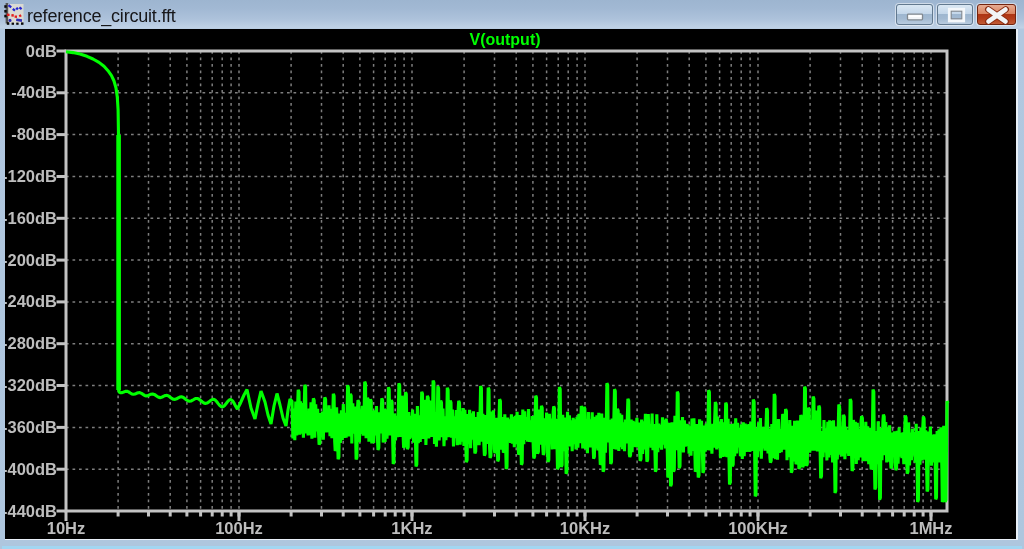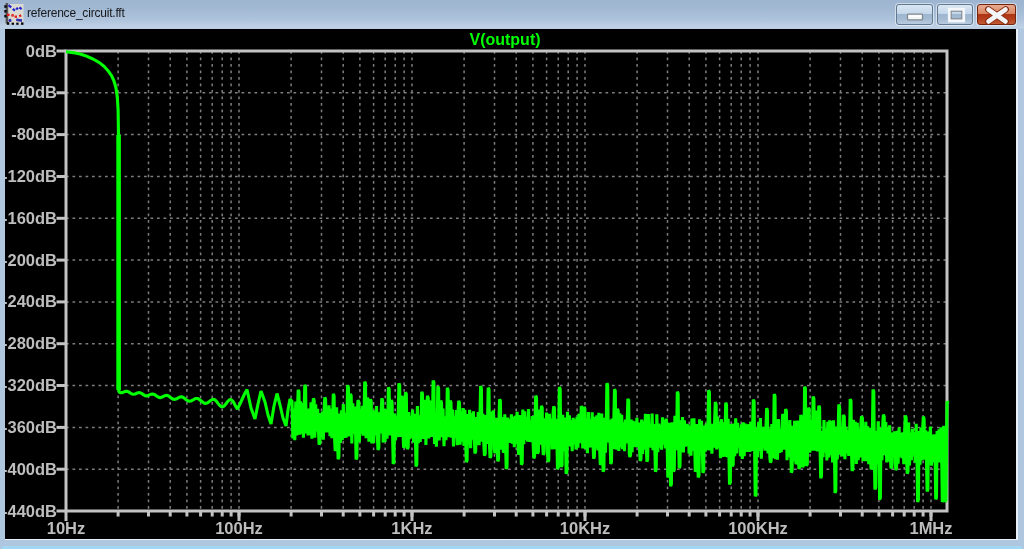--- a/index.html
+++ b/index.html
@@ -1,17 +1,17 @@
 <!DOCTYPE html>
 <html><head><meta charset="utf-8"><style>
 *{margin:0;padding:0;box-sizing:border-box}
 html,body{width:1024px;height:549px;overflow:hidden;background:#aac2dc;font-family:"Liberation Sans",sans-serif}
 #win{position:relative;width:1024px;height:549px;
 background:linear-gradient(180deg,#9db5d0 0px,#a2b9d4 9px,#adc2db 19px,#c0d2e6 28px,#b2c8e0 29px,#aec6de 100%);}
-#title{position:absolute;left:27px;top:5.5px;font-size:12px;color:#17171a;letter-spacing:-0.2px}
+#title{position:absolute;left:27px;top:5.5px;font-size:18px;color:#17171a;letter-spacing:-0.2px}
 #client{position:absolute;left:5px;top:29px;width:1011px;height:510px;background:#000}
 #rline{position:absolute;left:1016px;top:29px;width:2px;height:510px;background:#e9f0f8}
 #bline{position:absolute;left:5px;top:538px;width:1013px;height:2px;background:#e9f0f8}
 #bglow{position:absolute;left:2px;top:546px;width:1020px;height:3px;background:#a2d6f2}
 
 .wbtn{position:absolute;top:4px;height:21px;border-radius:3px;
 border:1px solid #62798f;box-shadow:0 0 0 1px rgba(255,255,255,.5);}
 .wbtn svg{position:absolute;left:0;top:0}
 #bmin,#bmax{background:linear-gradient(180deg,#d9e7f3 0%,#c3d6e9 47%,#9db6cf 47%,#a3bad2 72%,#b9ccdf 100%);}
 #bclose{background:linear-gradient(180deg,#e7ab92 0%,#d9835f 47%,#ad3413 47%,#b33d1a 70%,#c25b35 100%);border-color:#73240f;}

